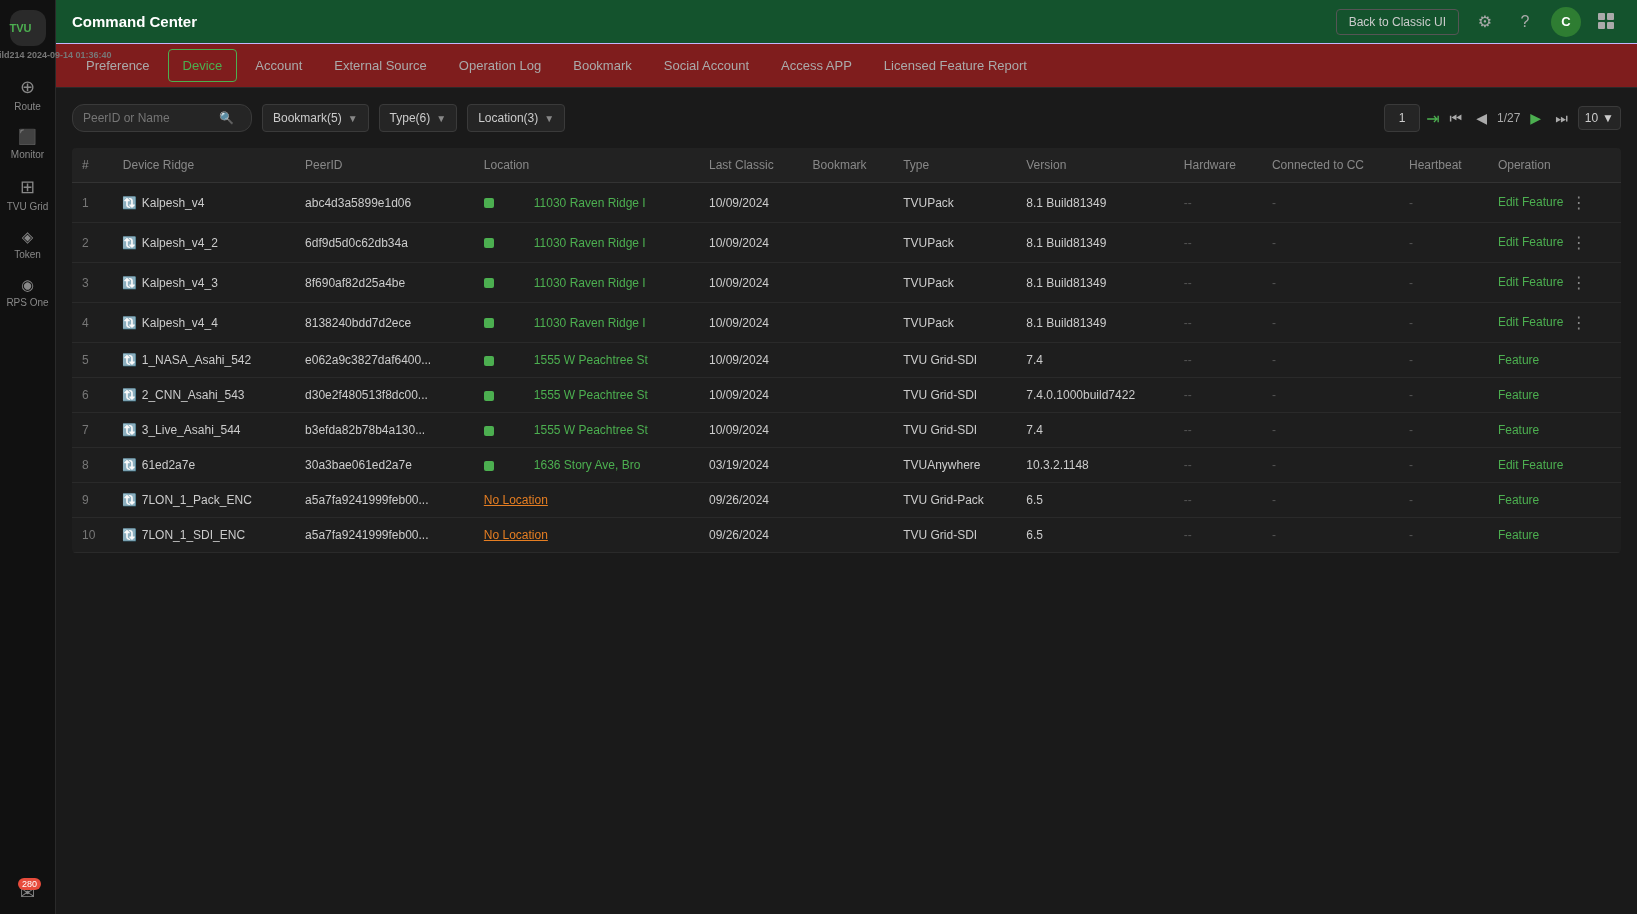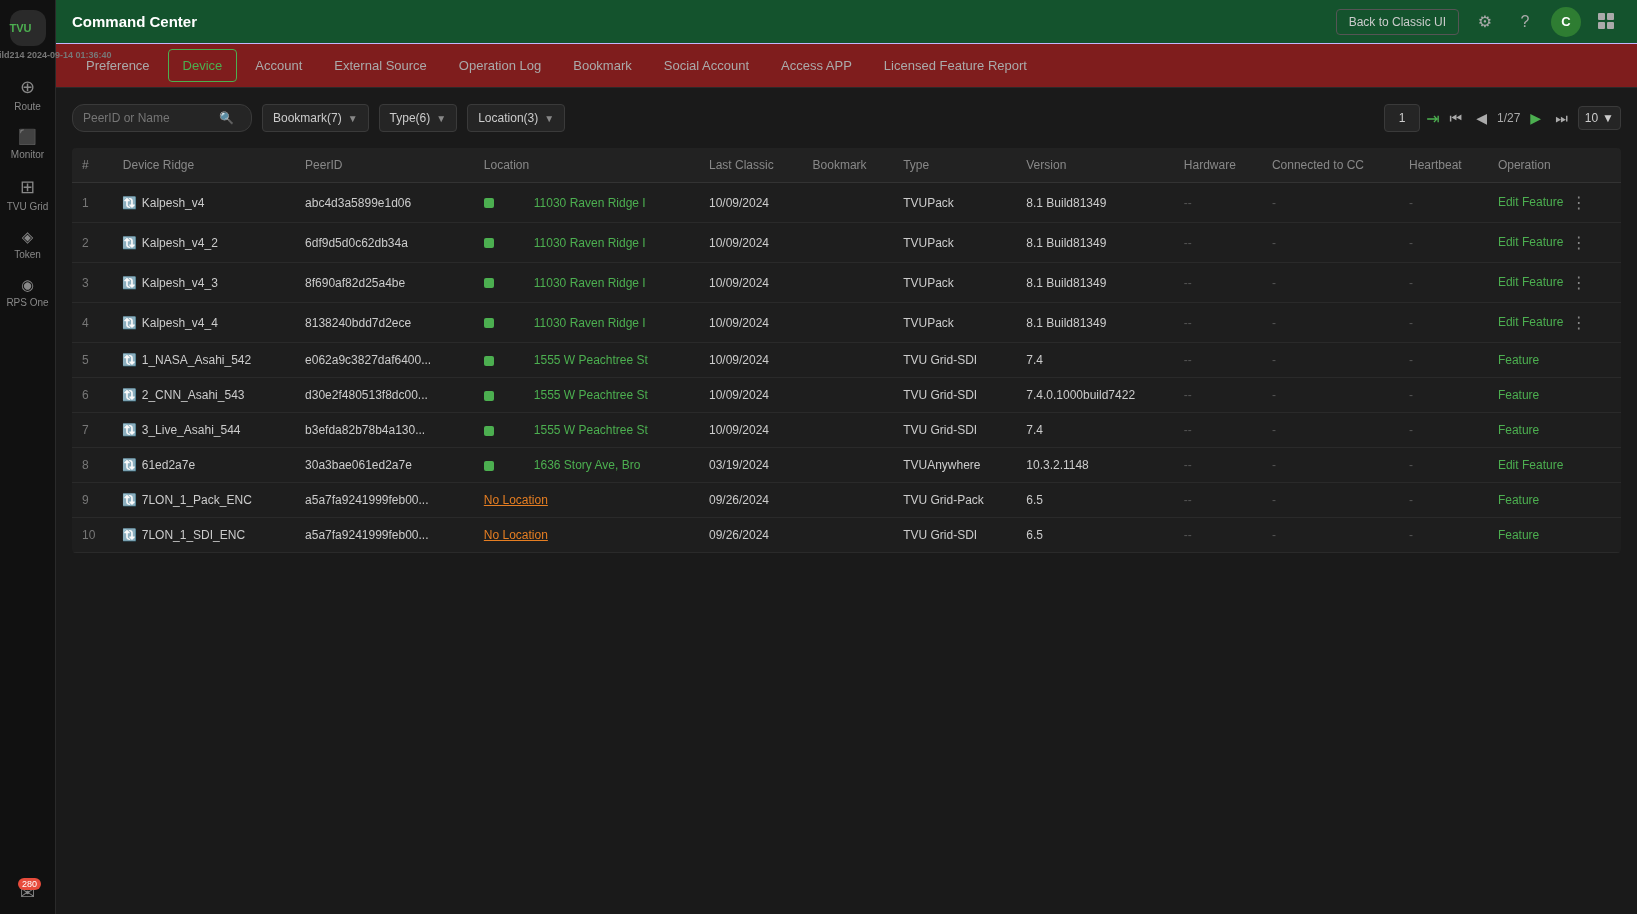--- a/index.html
+++ b/index.html
@@ -369,21 +369,21 @@
   </div>
 
 <div class="main">
 
   <div class="filters-bar">
     <div class="search-input">
       <input type="text" placeholder="PeerID or Name" style="">
       <span style="color:#888;">🔍</span>
     </div>
     <div class="filter-dropdown">
-      <span>Bookmark(7)</span>
+      <span>Bookmark(5)</span>
       <span class="chevron">▼</span>
     </div>
     <div class="filter-dropdown">
       <span>Type(6)</span>
       <span class="chevron">▼</span>
     </div>
     <div class="filter-dropdown">
       <span>Location(3)</span>
       <span class="chevron">▼</span>
     </div>

